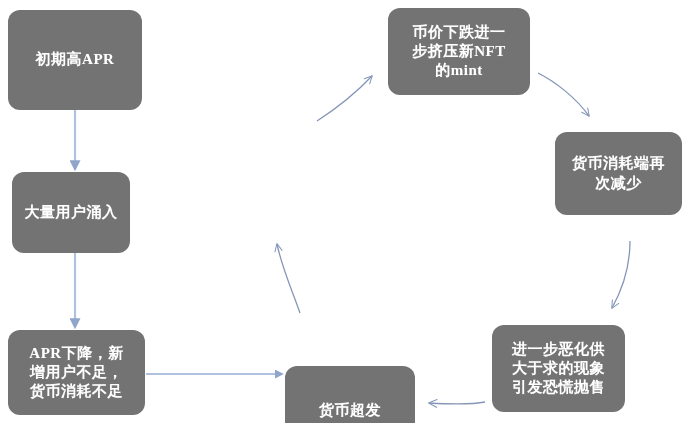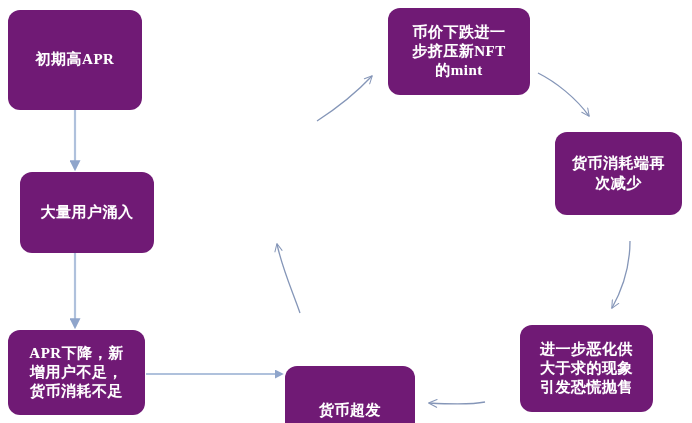--- a/index.html
+++ b/index.html
@@ -13,21 +13,21 @@
   #canvas {
     position: relative;
     width: 692px;
     height: 423px;
     background: #ffffff;
     overflow: hidden;
   }
   .node {
     position: absolute;
     box-sizing: border-box;
-    background: #701a75;
+    background: #737373;
     border-radius: 12px;
     color: #ffffff;
     display: flex;
     align-items: center;
     justify-content: center;
     text-align: center;
     font-weight: bold;
     font-size: 15px;
     line-height: 1.28;
     letter-spacing: 0.5px;
@@ -76,21 +76,21 @@
 
     <path d="M 630 241 C 630 266 622 290 612 308" fill="none" stroke="#8596B8" stroke-width="1.3" marker-end="url(#arrowThin)"></path>
 
     <path d="M 485 402 C 470 405 447 404 429 403" fill="none" stroke="#8596B8" stroke-width="1.4" marker-end="url(#arrowThin)"></path>
   </svg>
 
   <div class="node" style="left:8px; top:10px; width:134px; height:100px;">
     <span class="txt">初期高APR</span>
   </div>
 
-  <div class="node" style="left:20px; top:172px; width:134px; height:81px;">
+  <div class="node" style="left:12px; top:172px; width:118px; height:81px;">
     <span class="txt">大量用户涌入</span>
   </div>
 
   <div class="node" style="left:8px; top:330px; width:137px; height:85px;">
     <span class="txt">APR下降，新
 增用户不足，
 货币消耗不足</span>
   </div>
 
   <div class="node" style="left:285px; top:326px; width:130px; height:89px;margin-top:40px;">
@@ -102,19 +102,19 @@
     <span class="txt">币价下跌进一
 步挤压新NFT
 的mint</span>
   </div>
 
   <div class="node" style="left:555px; top:132px; width:127px; height:83px;">
     <span class="txt">货币消耗端再
 次减少</span>
   </div>
 
-  <div class="node" style="left:520px; top:325px; width:133px; height:87px;align-items:center;">
+  <div class="node" style="left:492px; top:325px; width:133px; height:87px;align-items:center;">
     <span class="txt">进一步恶化供
 大于求的现象
 引发恐慌抛售</span>
   </div>
 
 </div>
 
 </body></html>

